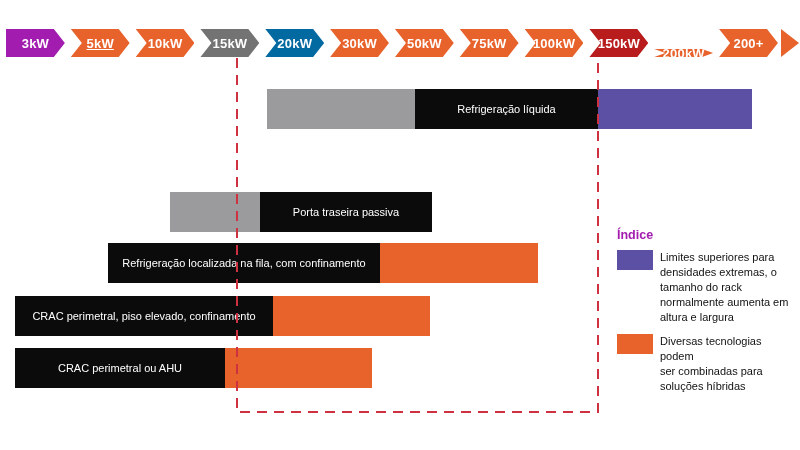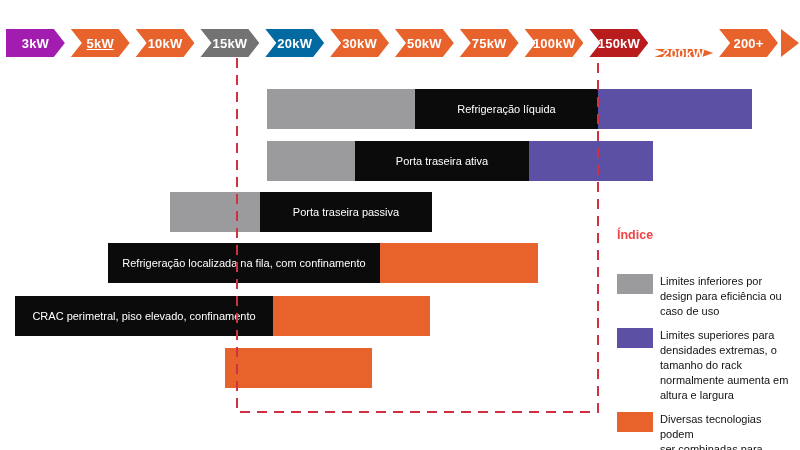--- a/index.html
+++ b/index.html
@@ -36,21 +36,21 @@
     position:absolute;left:0;top:0;width:100%;height:100%;
     display:flex;align-items:center;justify-content:center;
     color:#fff;font-size:11px;white-space:nowrap;
   }
 
   
   .overlay{position:absolute;left:0;top:0;z-index:2;pointer-events:none;}
 
   
   .legend{position:absolute;left:617px;top:228px;width:178px;z-index:2;}
-  .legend-title{font-weight:bold;font-size:12.5px;color:#ef4444;margin-bottom:32px;}
+  .legend-title{font-weight:bold;font-size:12.5px;color:#a21caf;margin-bottom:8px;}
   .legend-item{display:flex;gap:7px;margin-bottom:9px;align-items:flex-start;}
   .swatch{width:36px;height:20px;flex:0 0 36px;}
   .legend-text{font-size:11px;line-height:15px;color:#111;white-space:pre-line;}
 </style>
 </head>
 <body>
 
 <div class="stage">
 
   <div class="axis">
@@ -94,63 +94,53 @@
   <div class="axis-head" style="background: rgb(232, 98, 43);"></div>
 
   <div class="bars">
       <div class="bar-row" style="top: 89px;">
         <div class="seg" style="left: 267px; width: 148px; background: rgb(155, 154, 156);"></div>
         <div class="seg" style="left: 415px; width: 183px; background: rgb(11, 11, 11);">
           <span class="bar-label">Refrigeração líquida</span>
         </div>
         <div class="seg" style="left: 598px; width: 154px; background: rgb(92, 80, 164);"></div>
       </div>
-      <div class="bar-row" style="top: 141px;">
-        <div class="seg" style="left: 267px; width: 88px; background: rgb(155, 154, 156);"></div>
-        <div class="seg" style="left: 355px; width: 174px; background: rgb(11, 11, 11);">
-          <span class="bar-label">Porta traseira ativa</span>
-        </div>
-        <div class="seg" style="left: 529px; width: 124px; background: rgb(92, 80, 164);"></div>
-      </div>
       <div class="bar-row" style="top: 192px; text-decoration: underline;">
         <div class="seg" style="left: 170px; width: 90px; background: rgb(155, 154, 156);"></div>
         <div class="seg" style="left: 260px; width: 172px; background: rgb(11, 11, 11);">
           <span class="bar-label">Porta traseira passiva</span>
         </div>
       </div>
       <div class="bar-row" style="top: 243px; margin-left: 8px;">
         <div class="seg" style="left: 100px; width: 272px; background: rgb(11, 11, 11);">
           <span class="bar-label">Refrigeração localizada na fila, com confinamento</span>
         </div>
         <div class="seg" style="left: 372px; width: 158px; background: rgb(232, 98, 43);"></div>
       </div>
       <div class="bar-row" style="top: 296px;">
         <div class="seg" style="left: 15px; width: 258px; background: rgb(11, 11, 11);">
           <span class="bar-label">CRAC perimetral, piso elevado, confinamento</span>
         </div>
         <div class="seg" style="left: 273px; width: 157px; background: rgb(232, 98, 43);"></div>
       </div>
       <div class="bar-row" style="top: 348px;">
+        <div class="seg" style="left: 15px; width: 210px; background: rgb(11, 11, 11);">
+          <span class="bar-label">CRAC perimetral ou AHU</span>
+        </div>
         <div class="seg" style="left: 225px; width: 147px; background: rgb(232, 98, 43);"></div>
       </div>
     </div>
 
   <svg class="overlay" width="800" height="450">
     <path fill="none" stroke-width="2" stroke-dasharray="10 7" d="M237 58 L237 412 L598 412 L598 58" stroke="#CE3140"></path>
   </svg>
 
   <div class="legend">
     <div class="legend-title">Índice</div>
     <div>
-        <div class="legend-item">
-          <span class="swatch" style="background: rgb(155, 154, 156);"></span>
-          <span class="legend-text">Limites inferiores por
-design para eficiência ou
-caso de uso</span>
-        </div>
         <div class="legend-item">
           <span class="swatch" style="background: rgb(92, 80, 164);"></span>
           <span class="legend-text">Limites superiores para
 densidades extremas, o
 tamanho do rack
 normalmente aumenta em
 altura e largura</span>
         </div>
         <div class="legend-item">
           <span class="swatch" style="background: rgb(232, 98, 43);"></span>

